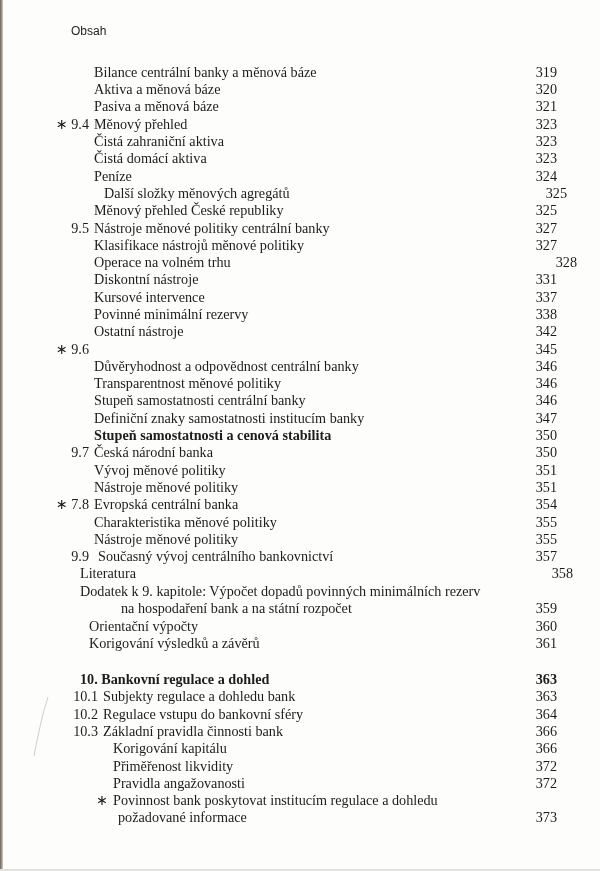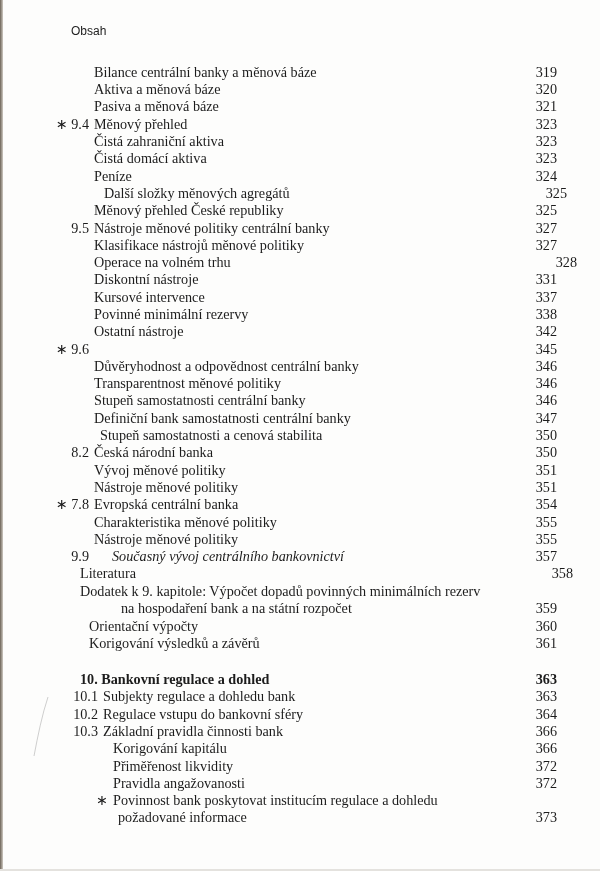--- a/index.html
+++ b/index.html
@@ -127,29 +127,29 @@
     </div>
     <div class="row" style="top: 375px;">
       <span class="title" style="left: 94px;">Transparentnost měnové politiky</span>
       <span class="page">346</span>
     </div>
     <div class="row" style="top: 392px;">
       <span class="title" style="left: 94px;">Stupeň samostatnosti centrální banky</span>
       <span class="page">346</span>
     </div>
     <div class="row" style="top: 410px;">
-      <span class="title" style="left: 94px;">Definiční bank samostatnosti centrální banky</span>
+      <span class="title" style="left: 94px;">Definiční znaky samostatnosti institucím banky</span>
       <span class="page">347</span>
     </div>
     <div class="row" style="top: 427px;">
-      <span class="title" style="left: 100px;">Stupeň samostatnosti a cenová stabilita</span>
+      <span class="title" style="left: 94px; font-weight: bold;">Stupeň samostatnosti a cenová stabilita</span>
       <span class="page">350</span>
     </div>
     <div class="row" style="top: 444px;">
-      <span class="num" style="left: 49px;">8.2</span>
+      <span class="num" style="left: 49px;">9.7</span>
       <span class="title" style="left: 94px;">Česká národní banka</span>
       <span class="page">350</span>
     </div>
     <div class="row" style="top: 462px;">
       <span class="title" style="left: 94px;">Vývoj měnové politiky</span>
       <span class="page">351</span>
     </div>
     <div class="row" style="top: 479px;">
       <span class="title" style="left: 94px;">Nástroje měnové politiky</span>
       <span class="page">351</span>
@@ -162,21 +162,21 @@
     <div class="row" style="top: 514px;">
       <span class="title" style="left: 94px;">Charakteristika měnové politiky</span>
       <span class="page">355</span>
     </div>
     <div class="row" style="top: 531px;">
       <span class="title" style="left: 94px;">Nástroje měnové politiky</span>
       <span class="page">355</span>
     </div>
     <div class="row" style="top: 548px;">
       <span class="num" style="left: 49px;">9.9</span>
-      <span class="title" style="left: 112px; font-style: italic;">Současný vývoj centrálního bankovnictví</span>
+      <span class="title" style="left: 98px;">Současný vývoj centrálního bankovnictví</span>
       <span class="page">357</span>
     </div>
     <div class="row" style="top: 565px; padding-left: 16px;">
       <span class="title" style="left: 80px;">Literatura</span>
       <span class="page">358</span>
     </div>
     <div class="row" style="top: 583px;">
       <span class="title" style="left: 80px;">Dodatek k 9. kapitole: Výpočet dopadů povinných minimálních rezerv</span>
     </div>
     <div class="row" style="top: 600px;">

